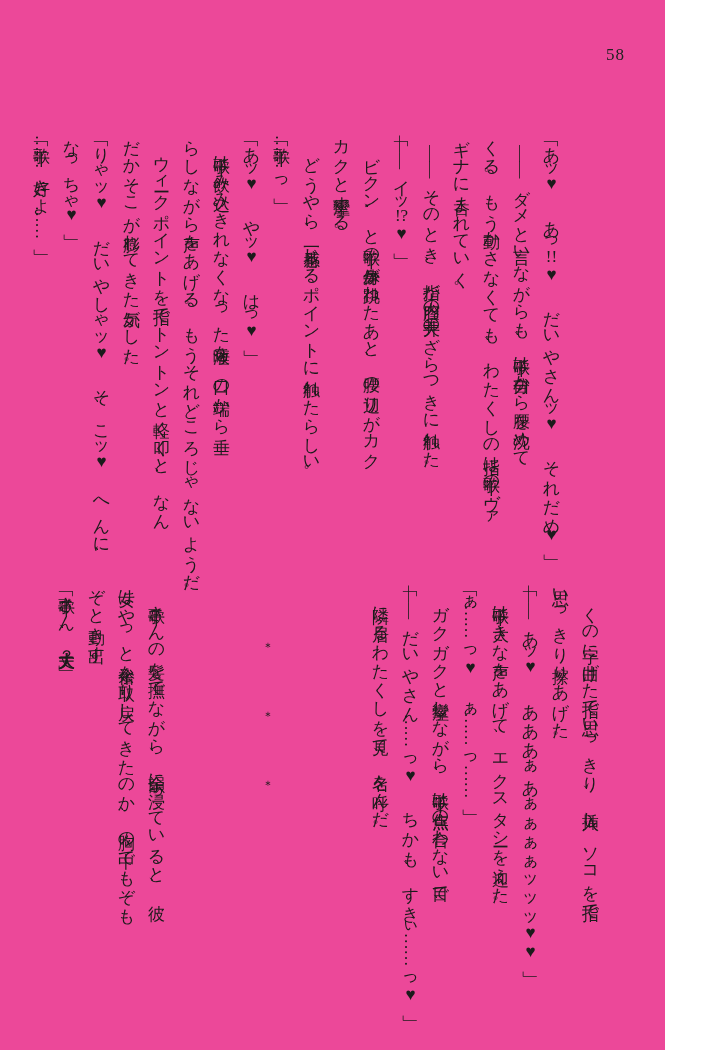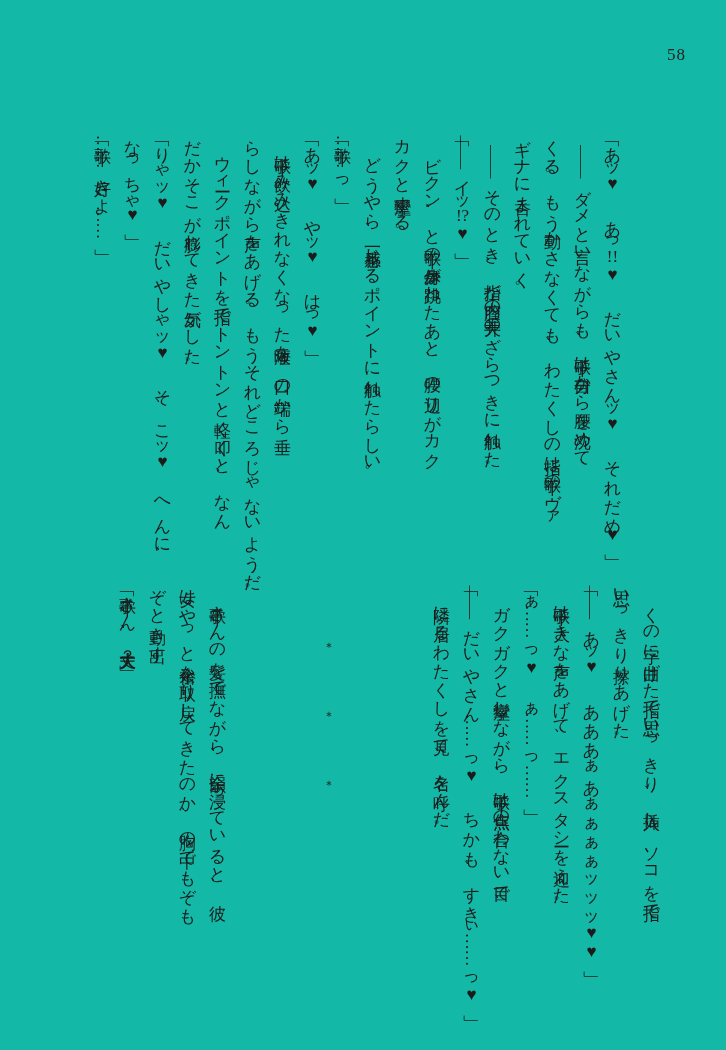--- a/index.html
+++ b/index.html
@@ -2,23 +2,23 @@
 <html><head>
 <meta charset="utf-8">
 <style>
   html, body {
     margin: 0;
     padding: 0;
     background: #ffffff;
   }
   .page {
     position: relative;
-    width: 726px;
+    width: 665px;
     height: 1050px;
-    background: #14b8a6;
+    background: #ec4899;
     overflow: hidden;
     color: #1b1b1b;
   }
   .page-number {
     position: absolute;
     top: 45px;
     right: 40px;
     font-family: "Liberation Serif", "DejaVu Serif", serif;
     font-size: 17px;
     letter-spacing: 1px;

